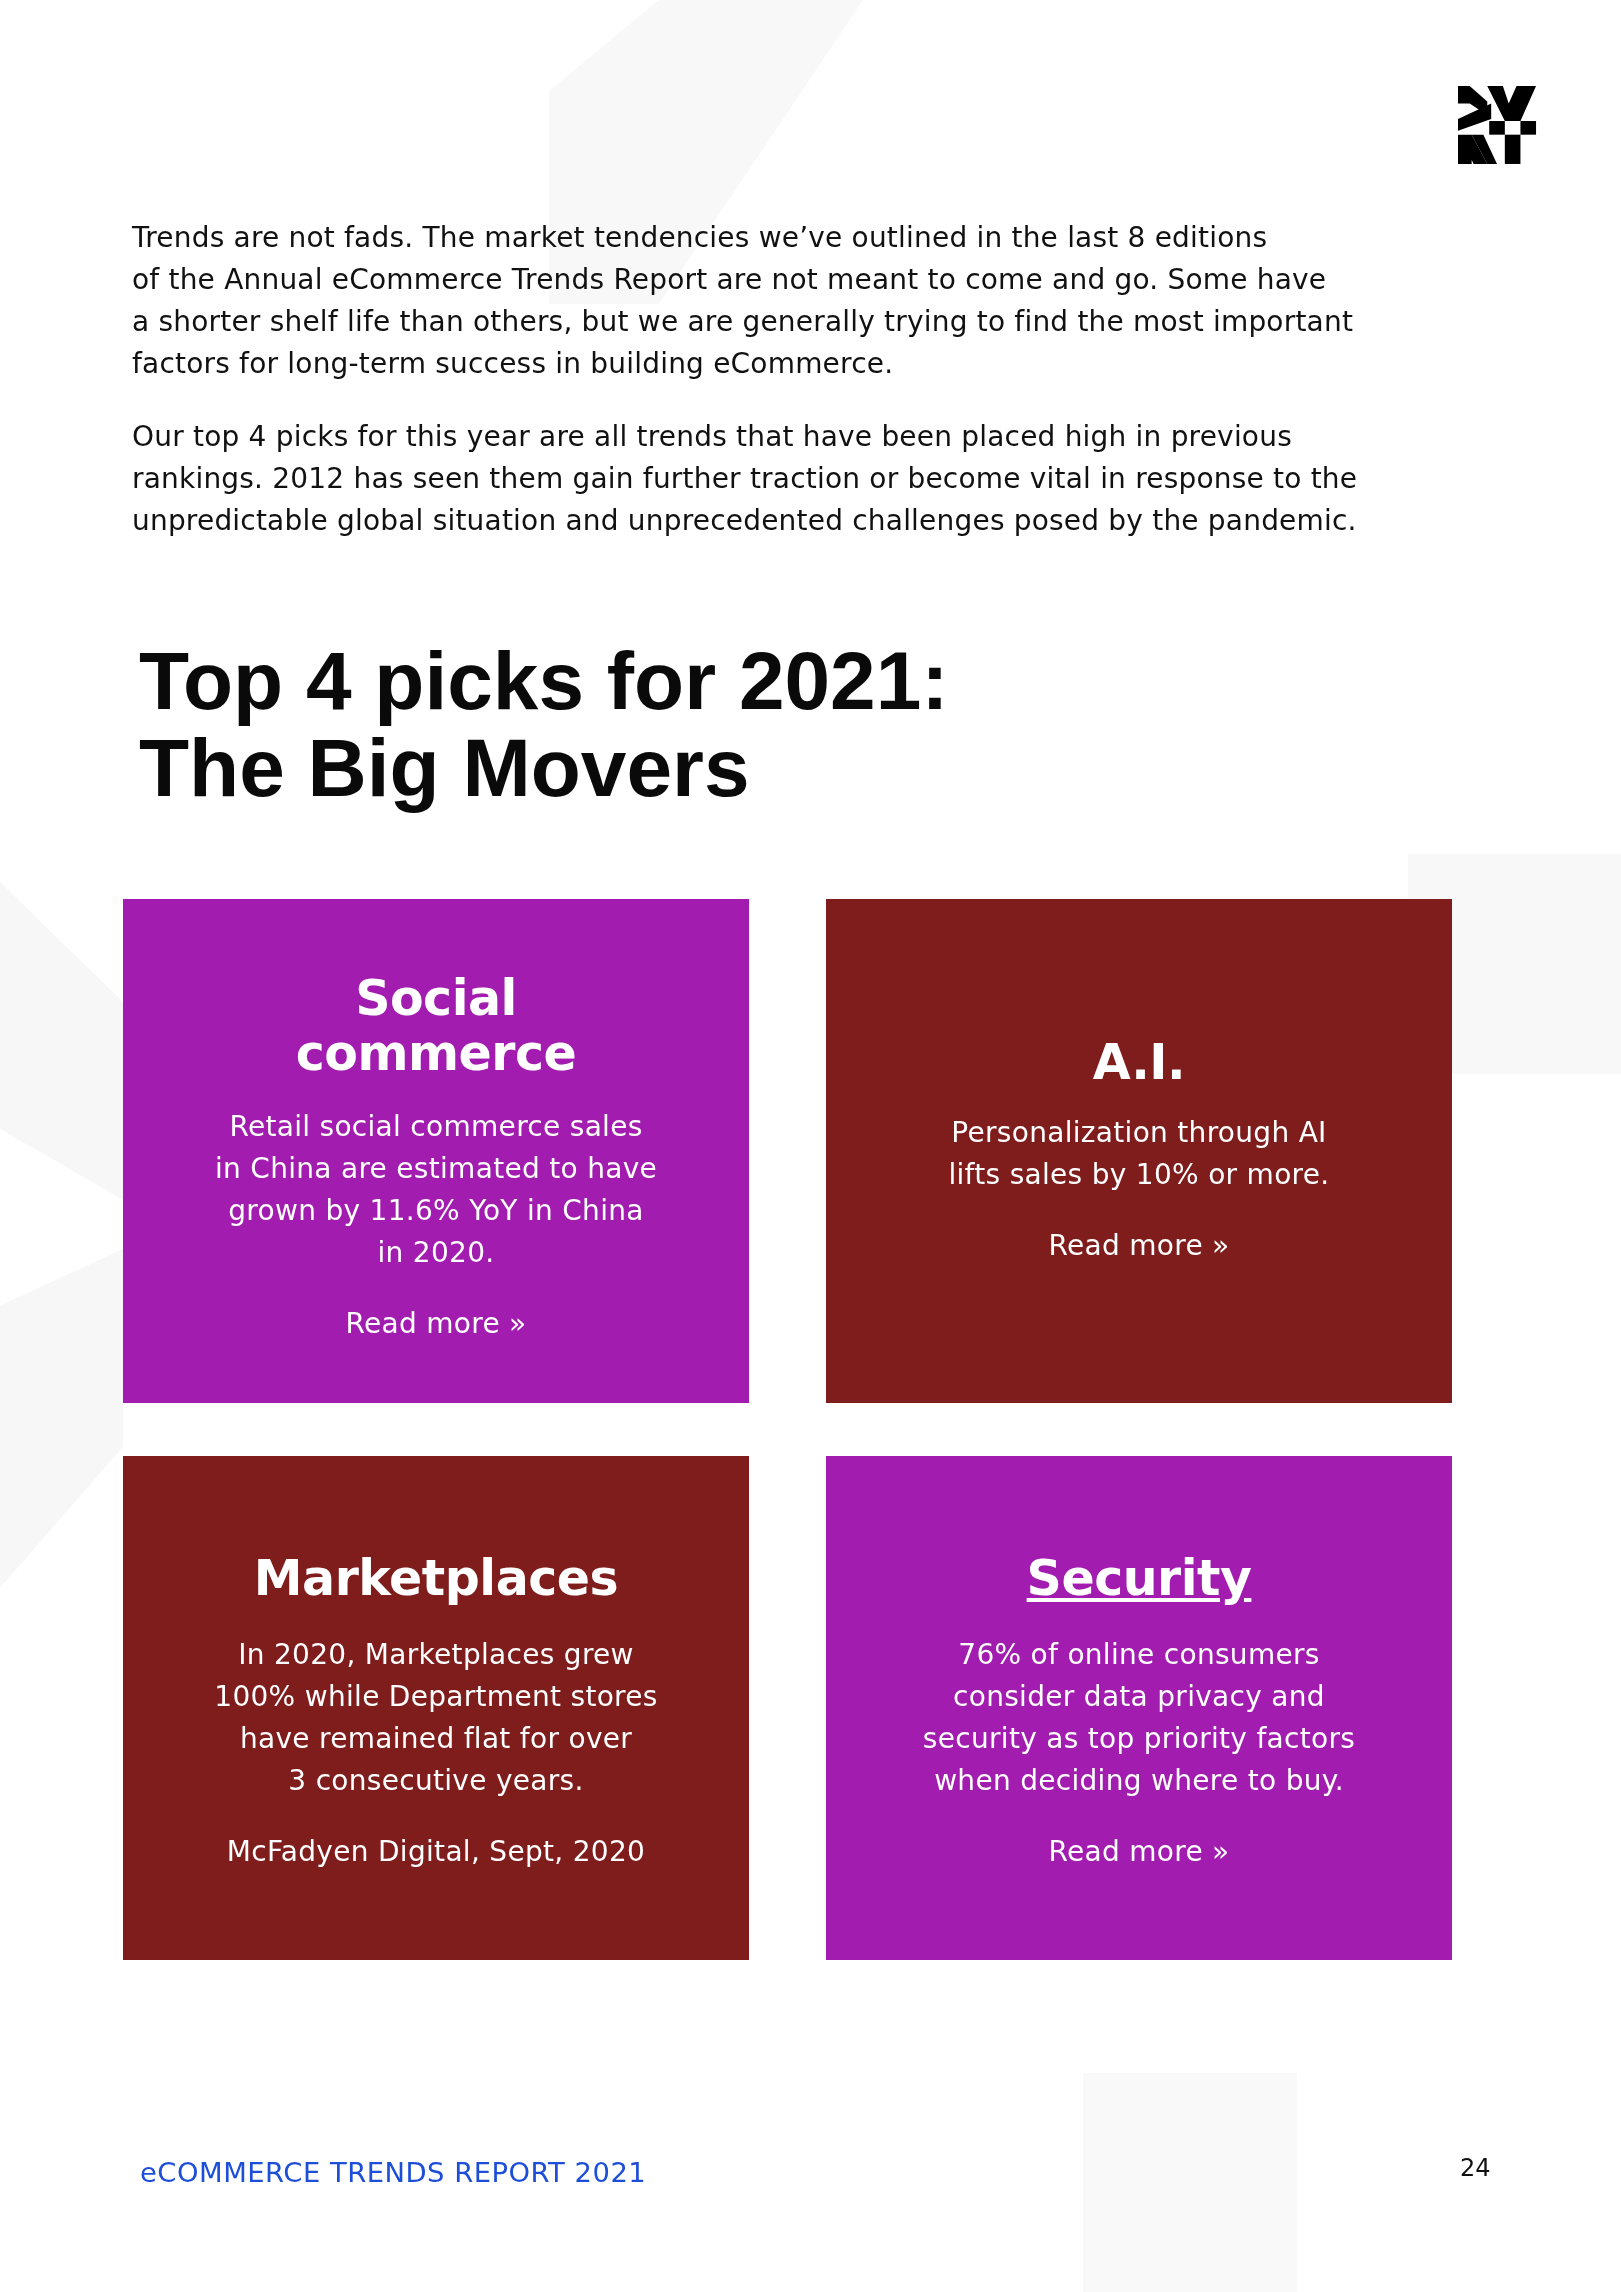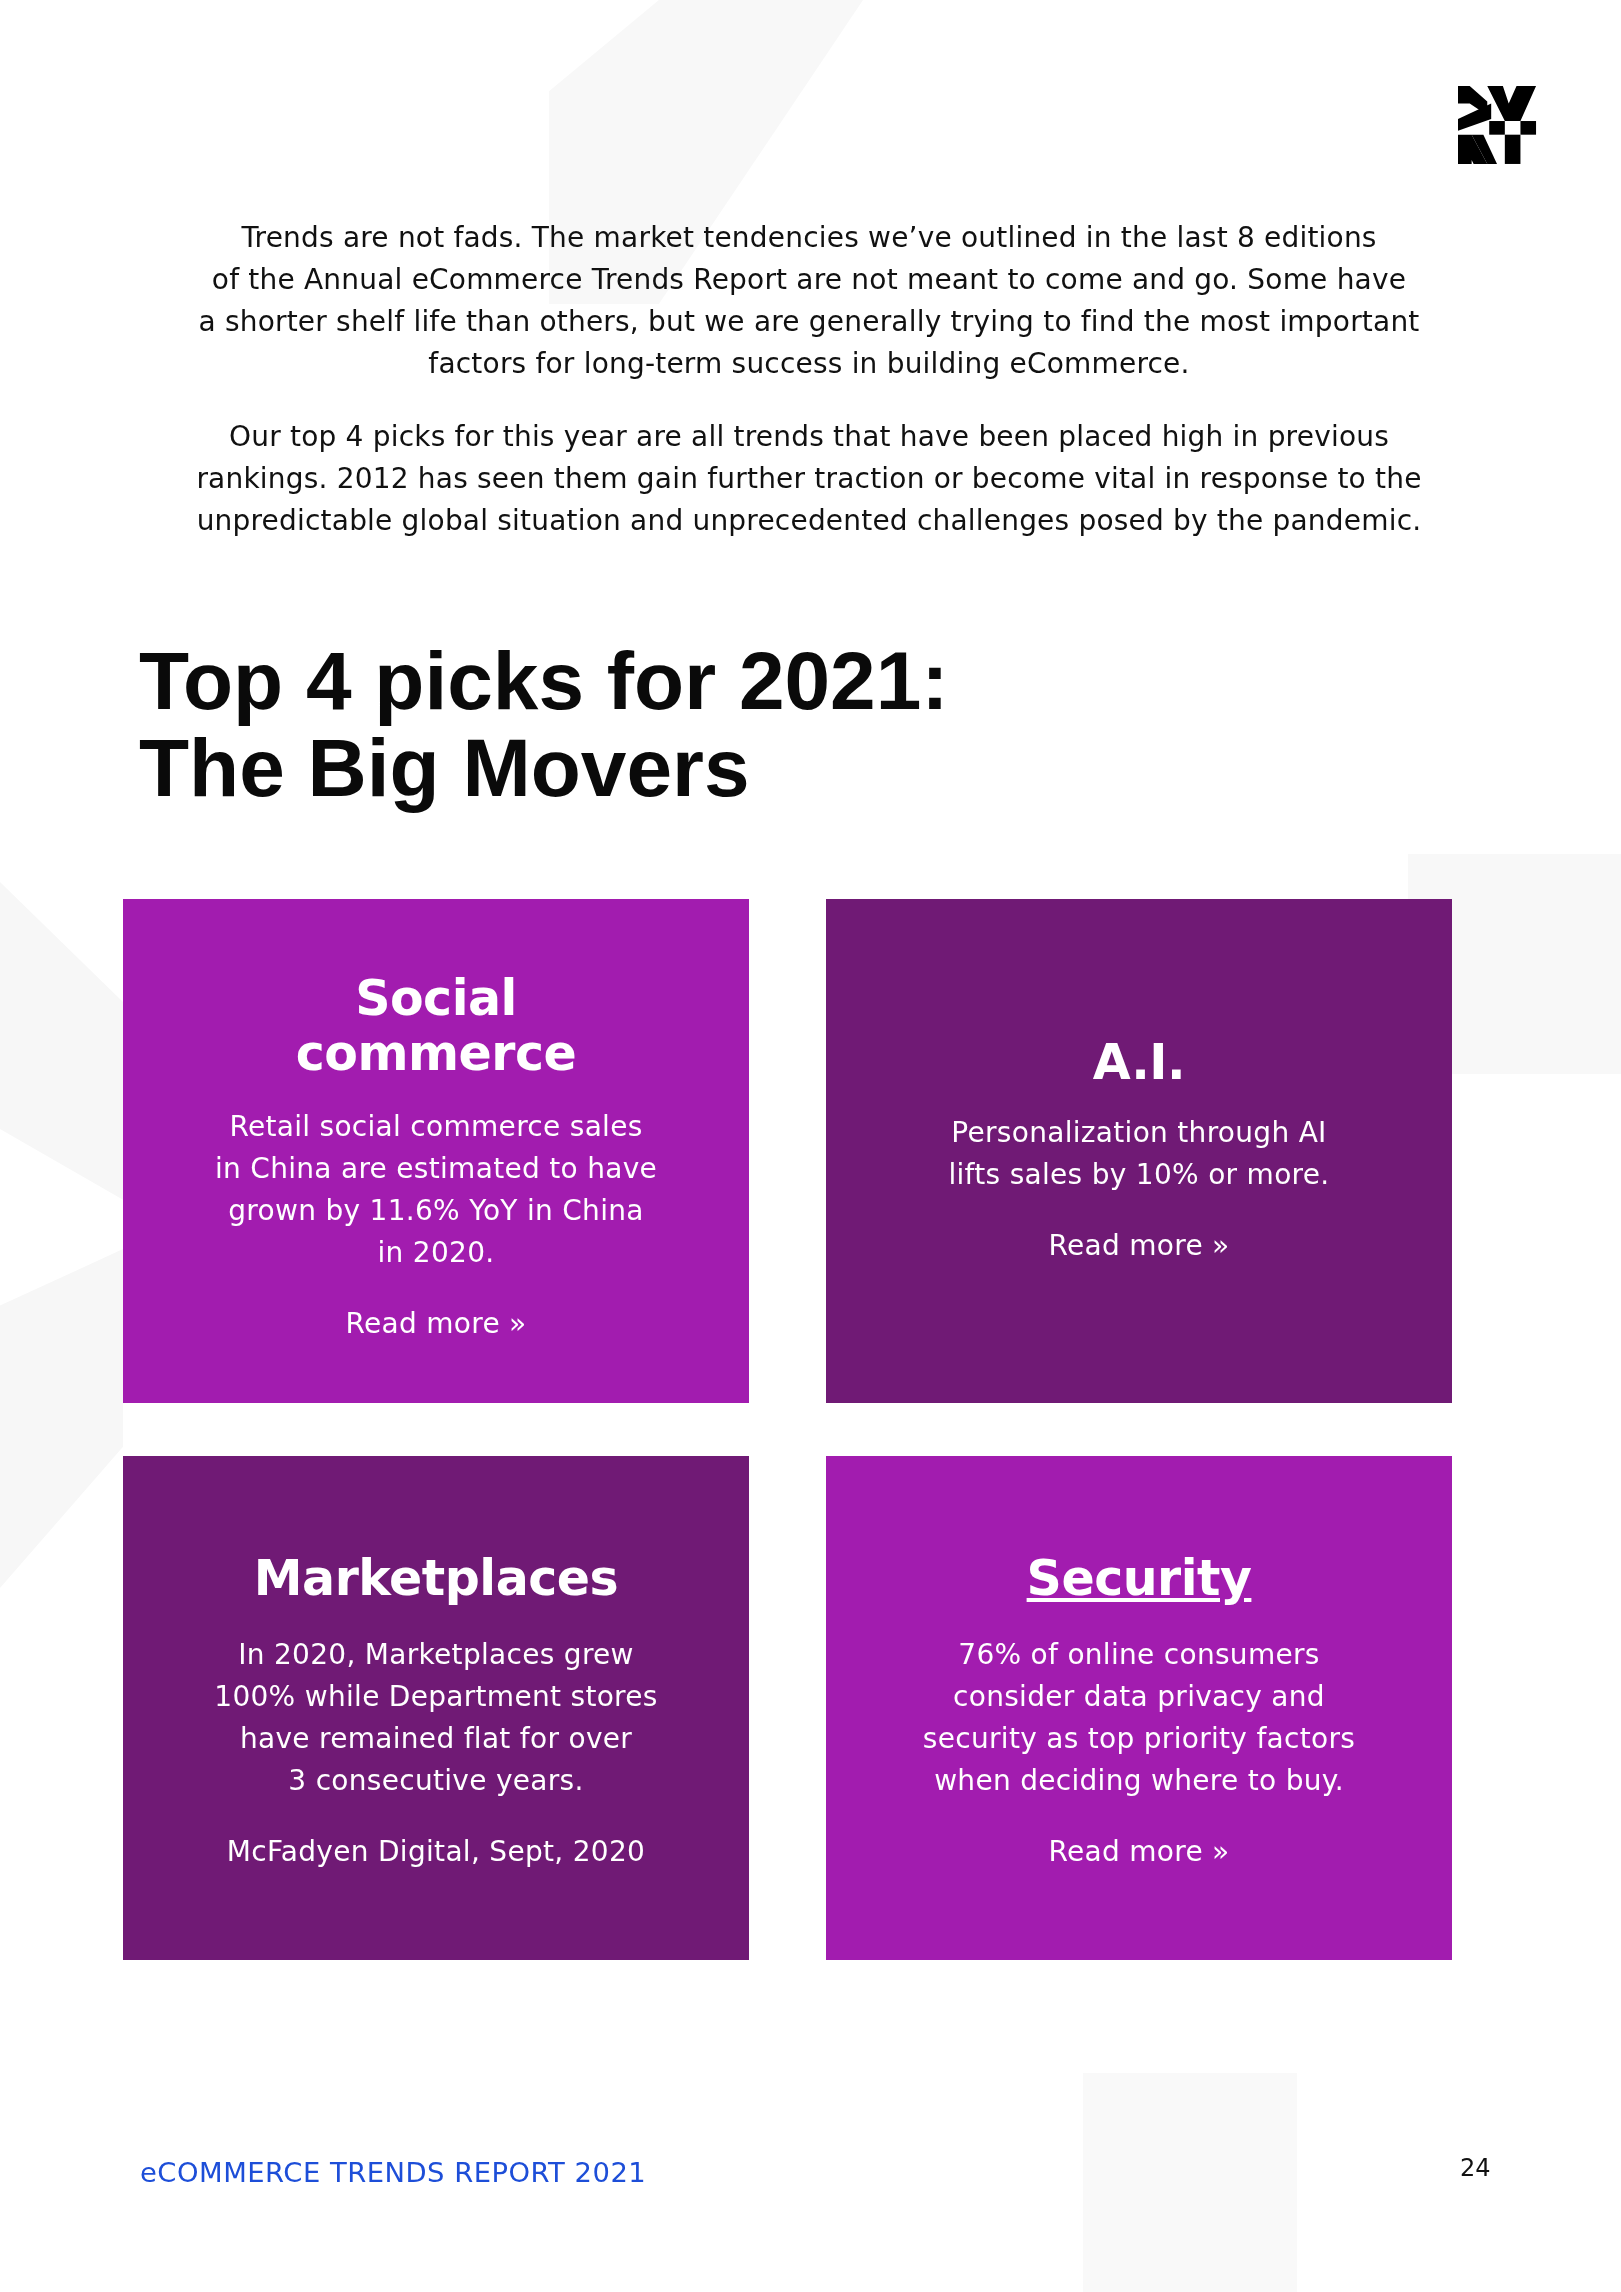--- a/index.html
+++ b/index.html
@@ -39,24 +39,23 @@
       background: #f9f9f9;
     }
     .logo {
       position: absolute;
       left: 1458px; top: 80px;
       width: 80px; height: 84px;
       z-index: 2;
     }
     .intro {
       position: absolute;
-      left: 123px; top: 217px;
+      left: 132px; top: 217px;
       width: 1372px;
       z-index: 2;
-      text-align: center;
     }
     .intro p {
       margin: 0 0 31px 0;
       font-size: 28px;
       line-height: 42px;
       letter-spacing: 0.2px;
       color: #111;
       white-space: pre-line;
     }
     .headline {
@@ -79,21 +78,21 @@
       text-align: center;
       display: flex;
       flex-direction: column;
       align-items: center;
       justify-content: center;
       box-sizing: border-box;
       padding: 0 39px;
       z-index: 2;
     }
     .card.orange { background: #a21caf; }
-    .card.blue { background: #701a75; }
+    .card.blue { background: #7f1d1d; }
     .card-1 { left: 123px; top: 899px; }
     .card-2 { left: 826px; top: 899px; }
     .card-3 { left: 123px; top: 1456px; }
     .card-4 { left: 826px; top: 1456px; }
     .card-title {
       font-family: "DejaVu Sans", sans-serif;
       font-weight: bold;
       font-size: 49px;
       line-height: 55px;
       margin: 0 0 25.5px 0;

